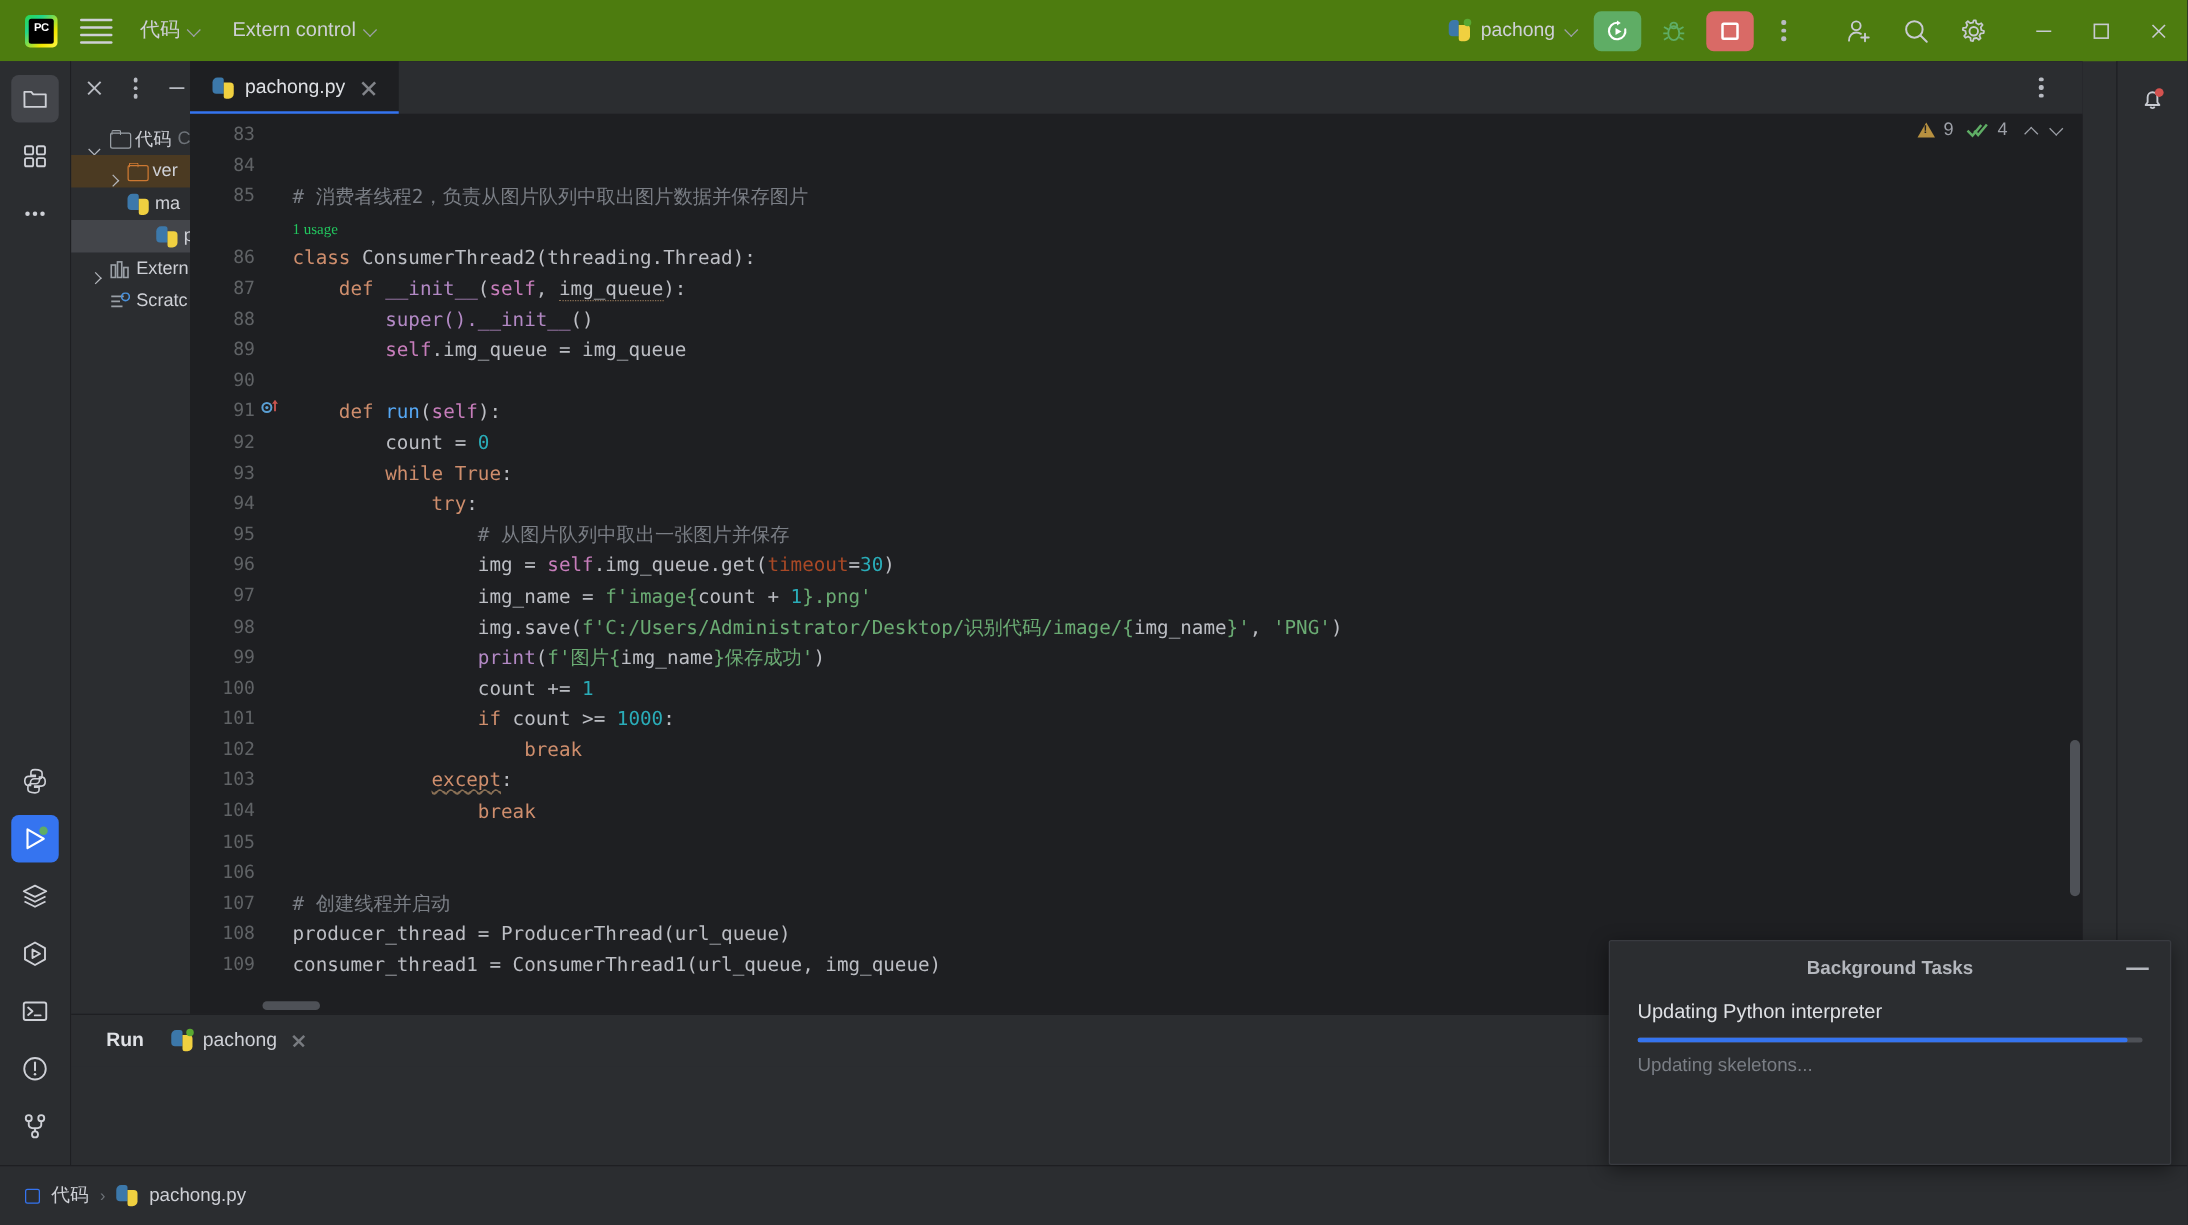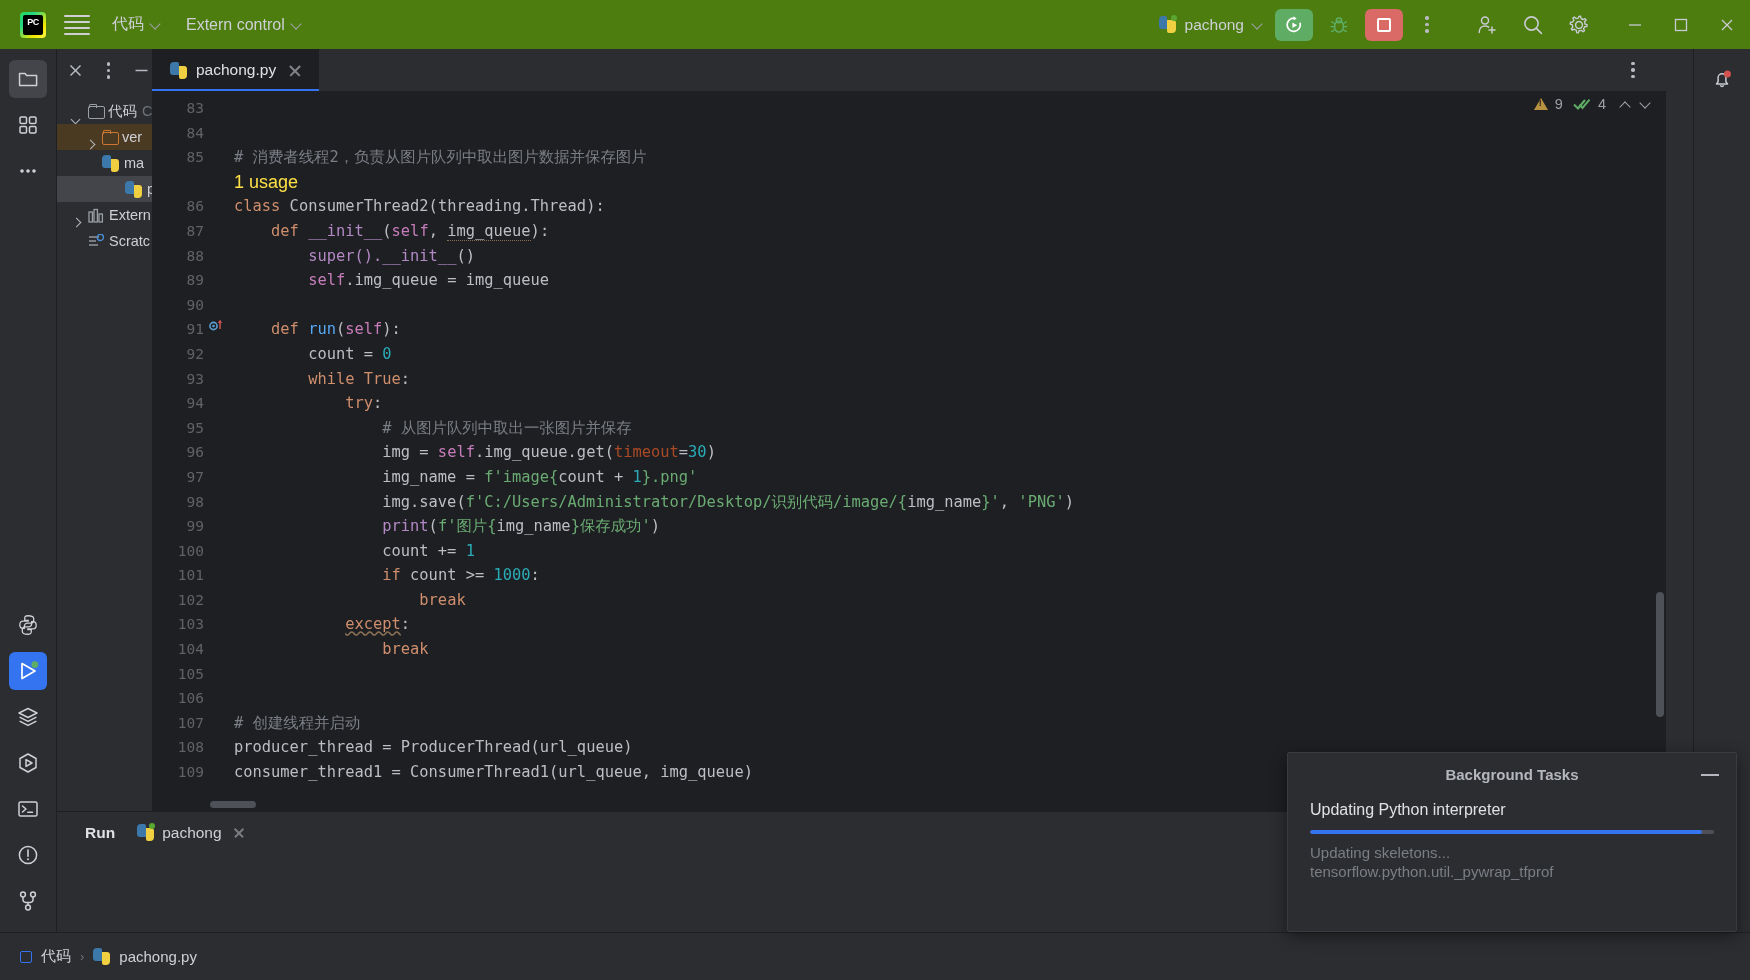--- a/index.html
+++ b/index.html
@@ -227,21 +227,21 @@
   .kw   { color: #cf8e6d; }
   .fn   { color: #56a8f5; }
   .cls  { color: #bcbec4; }
   .selfk{ color: #c77dbb; }
   .str  { color: #6aab73; }
   .num  { color: #2aacb8; }
   .cmt  { color: #7a7e85; }
   .mag  { color: #b389c5; }
   .kwarg{ color: #aa4926; }
   .dund { color: #b389c5; }
-  .usage{ color: #fde047; font-size: 18px; font-family: Liberation Sans, sans-serif; }
+  .usage{ color: #22c55e; font-size: 12px; font-family: Liberation Serif, serif; }
   .err-u { text-decoration: underline wavy #8a7055; text-decoration-skip-ink: none; }
   .warn-u { border-bottom: 1px dotted #8a7055; }
   .gutter-run {
     position: absolute; left: 56px; width: 16px; height: 16px;
   }
 
   .editor-scrollbar-v {
     position: absolute; right: 2px; top: 500px; width: 8px; height: 125px;
     background: #4e5157; border-radius: 4px;
   }
@@ -633,21 +633,20 @@
     <div class="bg-title">
       <span>Background Tasks</span>
       <span class="bg-min"></span>
     </div>
     <div class="bg-task-name">Updating Python interpreter</div>
     <div class="bg-bar-outer">
       <div class="bg-bar-fill" id="bg-progress" style="width: 97%; background: rgb(53, 116, 240);"></div>
     </div>
     <div class="bg-sub">
       <div>Updating skeletons...</div>
-      <div>tensorflow.python.util._pywrap_tfprof</div>
     </div>
   </div>
 
   <div class="runstrip">
     <span class="rlabel">Run</span>
     <span class="run-tab">
       <span class="py-icon">
           <span class="py-dot"></span>
         </span>
       <span>pachong</span>

